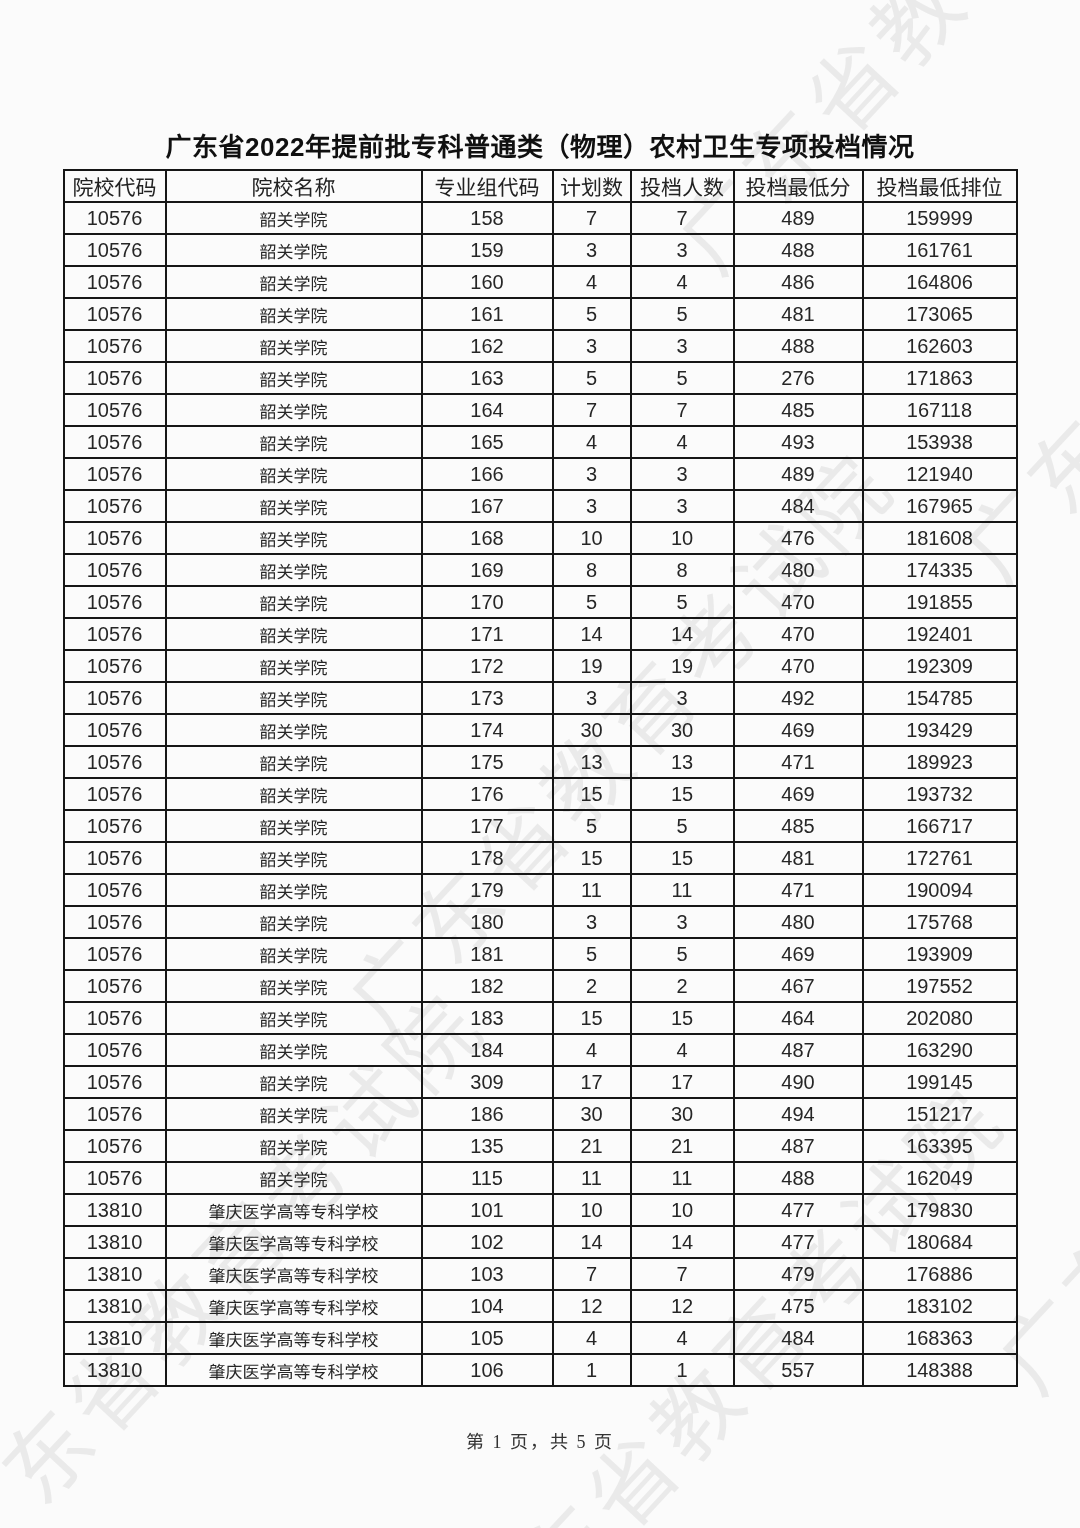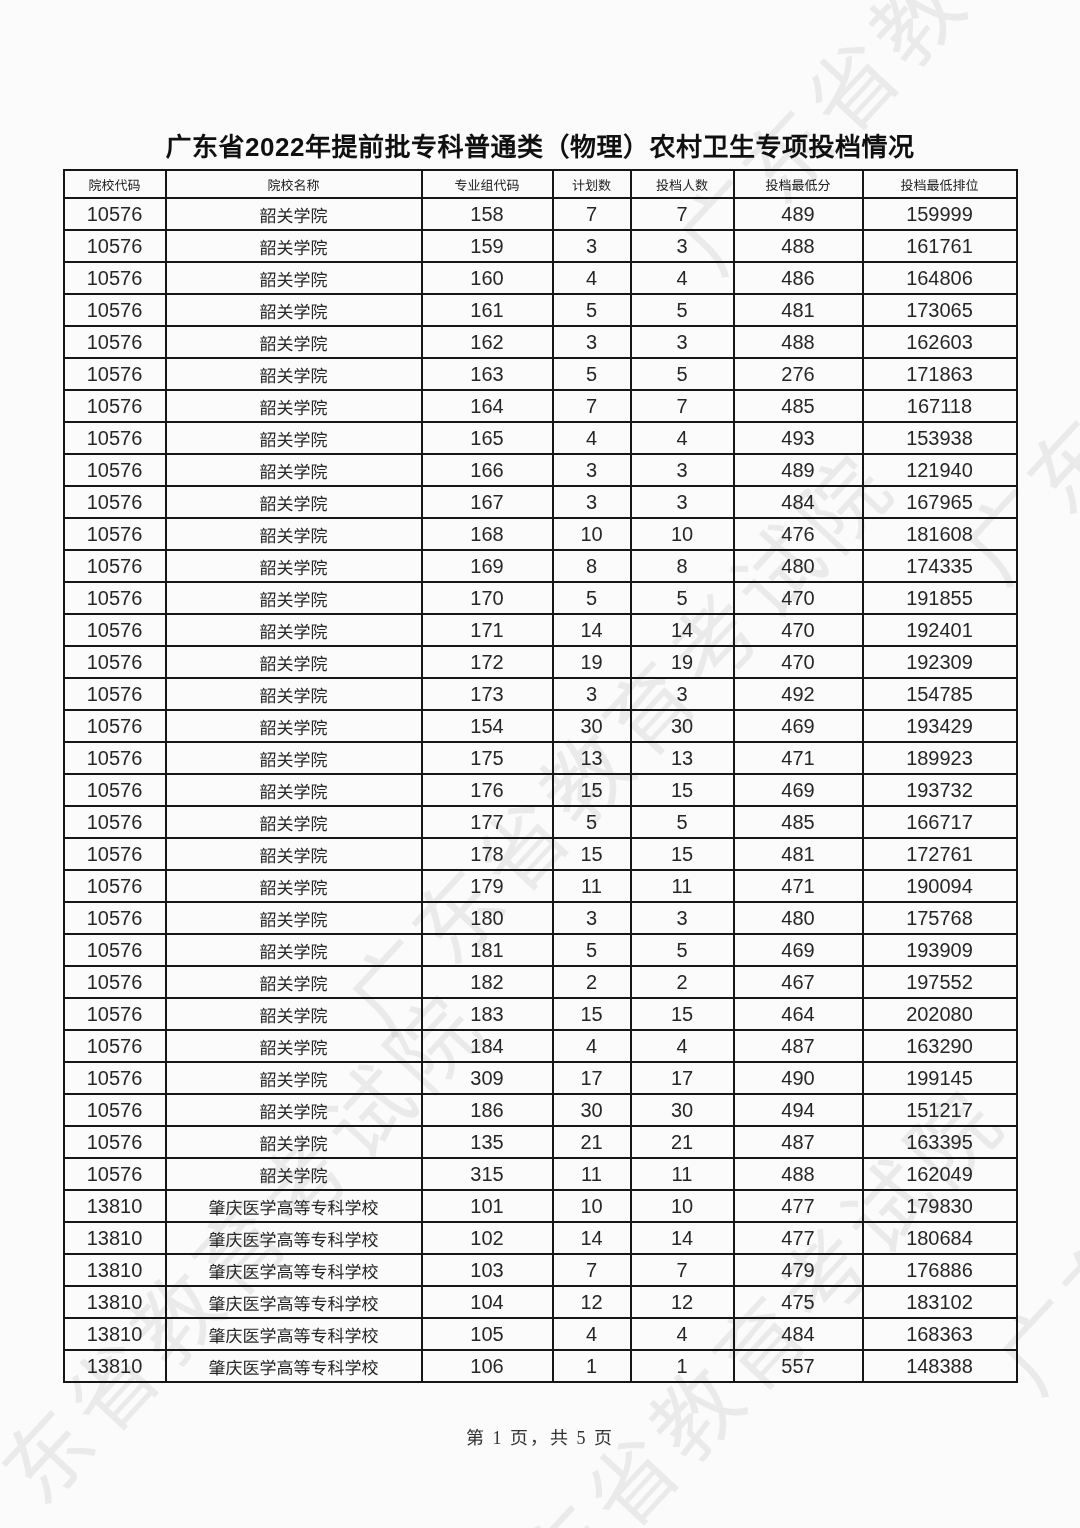--- a/index.html
+++ b/index.html
@@ -54,21 +54,21 @@
     border:2px solid #161616;
     text-align:center;
     vertical-align:middle;
     padding:0;
     overflow:hidden;
   }
   .results th {
     height:26px;
     font-family:"Liberation Serif", serif;
     font-weight:400;
-    font-size:13px;
+    font-size:21px;
     color:#222;
   }
   .results td { height:30px; color:#262626; }
   .results td.num { font-family:"Liberation Sans", sans-serif; font-size:20px; }
   .results td.cn  { font-family:Liberation Sans, sans-serif;  font-size:17px;margin-top:28px; }
 
   .footer {
     margin-top:40px;
     text-align:center;
     font-family:Liberation Serif, serif;
@@ -257,21 +257,21 @@
             <td class="cn">韶关学院</td>
             <td class="num">173</td>
             <td class="num">3</td>
             <td class="num">3</td>
             <td class="num">492</td>
             <td class="num">154785</td>
           </tr>
           <tr>
             <td class="num">10576</td>
             <td class="cn">韶关学院</td>
-            <td class="num">154</td>
+            <td class="num">174</td>
             <td class="num">30</td>
             <td class="num">30</td>
             <td class="num">469</td>
             <td class="num">193429</td>
           </tr>
           <tr>
             <td class="num">10576</td>
             <td class="cn">韶关学院</td>
             <td class="num">175</td>
             <td class="num">13</td>
@@ -383,21 +383,21 @@
             <td class="cn">韶关学院</td>
             <td class="num">135</td>
             <td class="num">21</td>
             <td class="num">21</td>
             <td class="num">487</td>
             <td class="num">163395</td>
           </tr>
           <tr>
             <td class="num">10576</td>
             <td class="cn">韶关学院</td>
-            <td class="num">315</td>
+            <td class="num">115</td>
             <td class="num">11</td>
             <td class="num">11</td>
             <td class="num">488</td>
             <td class="num">162049</td>
           </tr>
           <tr>
             <td class="num">13810</td>
             <td class="cn">肇庆医学高等专科学校</td>
             <td class="num">101</td>
             <td class="num">10</td>

